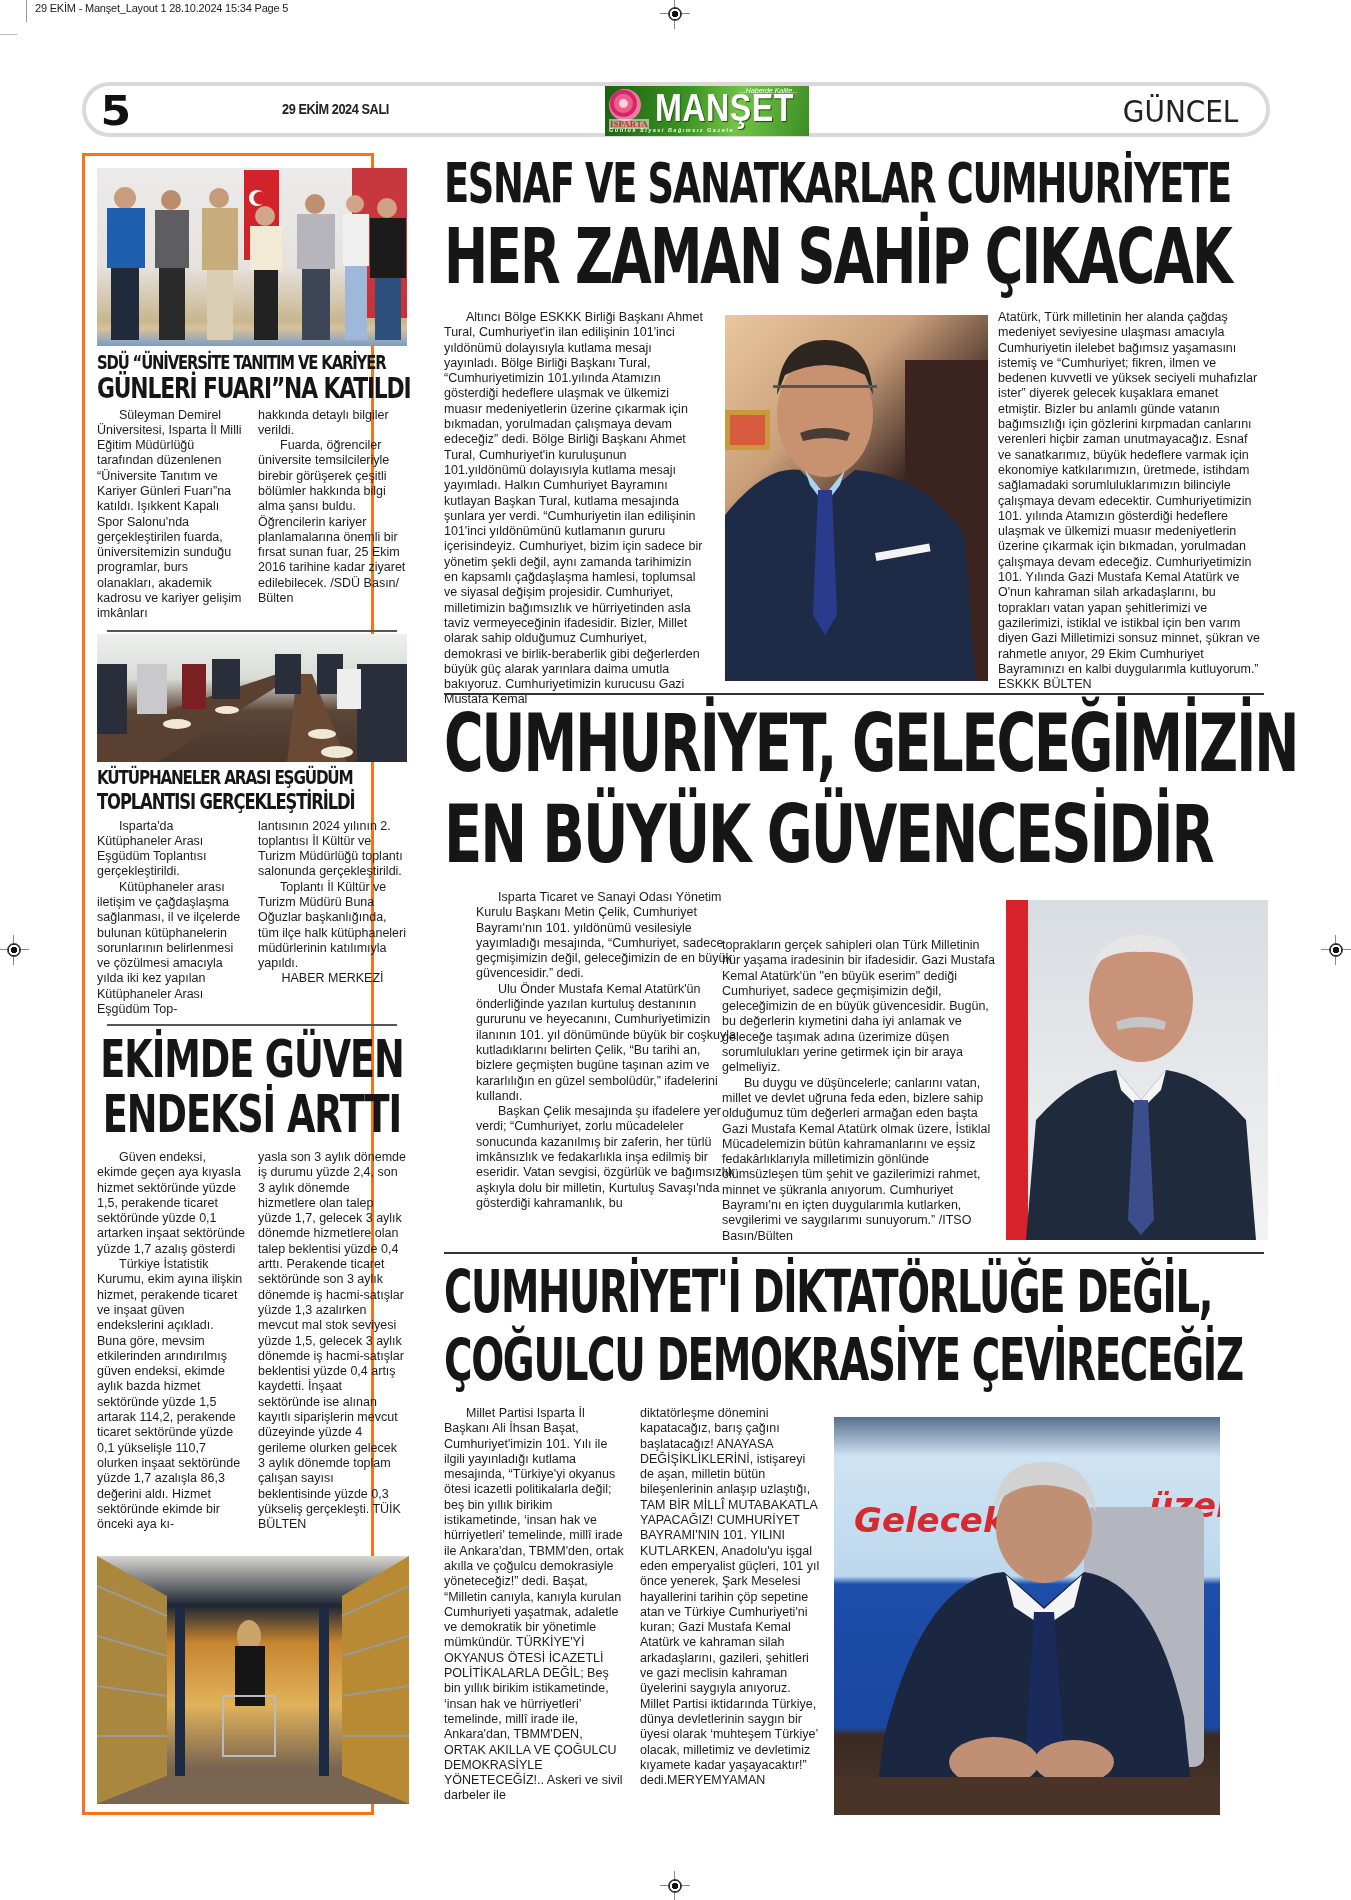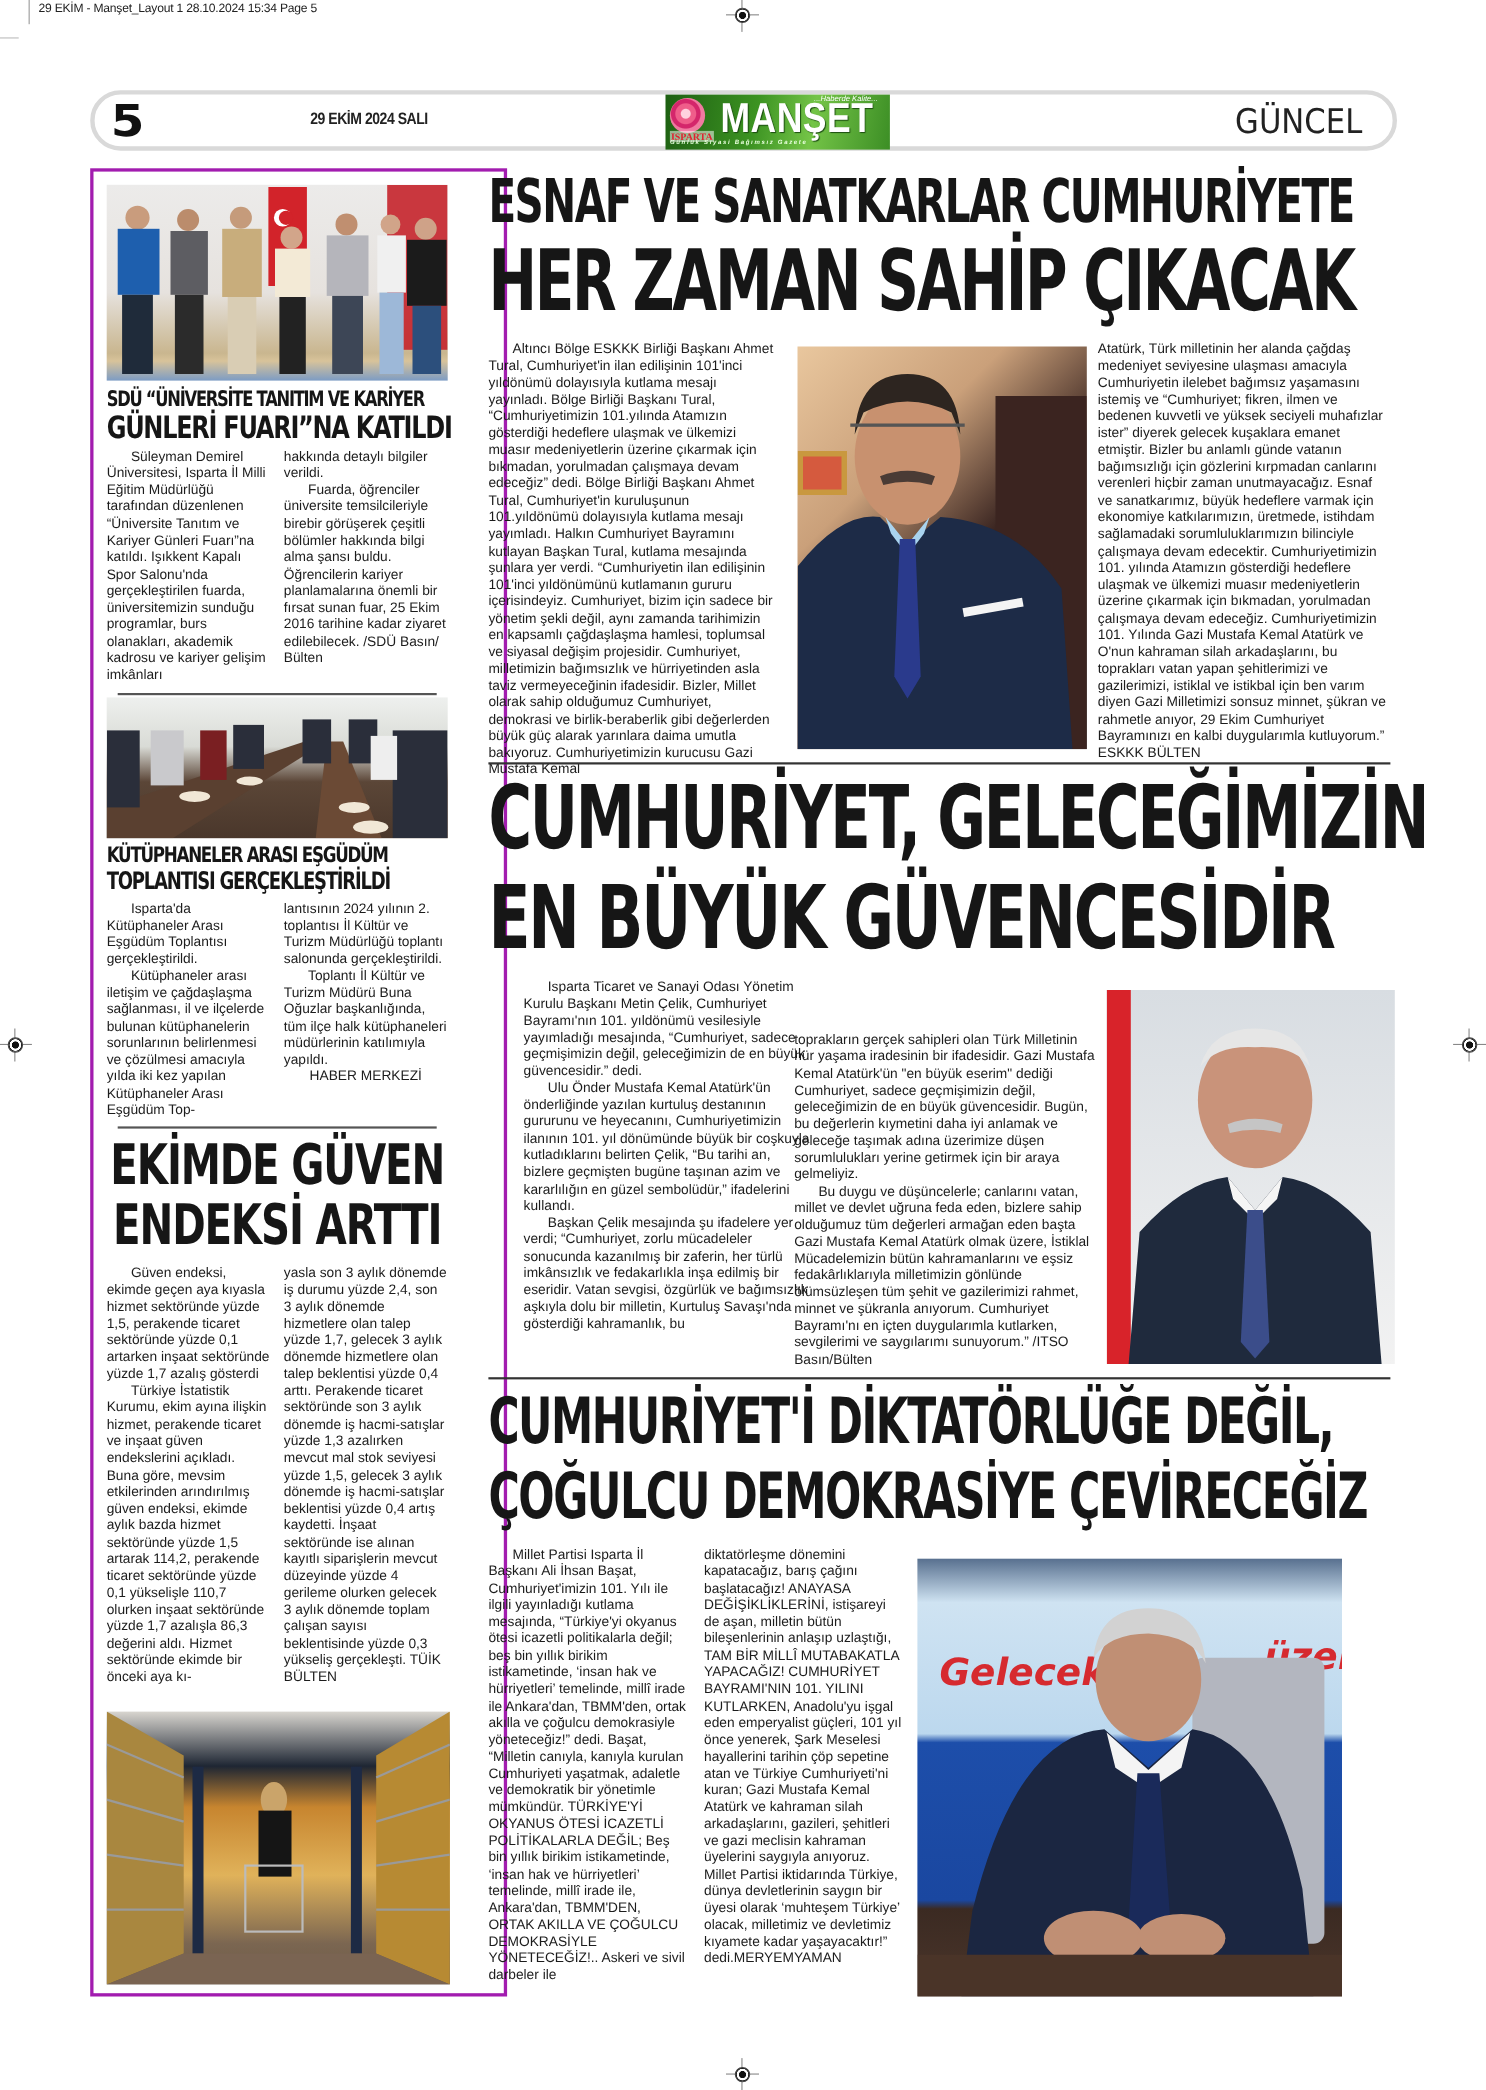--- a/index.html
+++ b/index.html
@@ -20,21 +20,21 @@
   .date { position: absolute; left: 196px; top: 14px; font-size: 15px; font-weight: bold; color: #222; letter-spacing: -0.5px; transform: scaleX(0.85); transform-origin: left; }
   .logo { position: absolute; left: 492px; top: 0px; width: 204px; height: 50px; background: linear-gradient(100deg, #1d5f12 0%, #3c9322 40%, #74c447 65%, #3c8e25 100%); overflow: hidden; margin-left: 27px; }
   .logo-rose { position: absolute; left: 4px; top: 3px; width: 32px; height: 32px; border-radius: 50%; background: radial-gradient(circle at 45% 45%, #ffd1df 0 4px, #ef5d8a 5px 9px, #d4266b 10px 13px, #f07aa0 14px); }
   .logo-isparta { position: absolute; left: 4px; top: 33px; font-family: "Liberation Serif", serif; font-size: 9px; font-weight: bold; color: #e02030; background: #fff8; padding: 0 1px; }
   .logo-manset { position: absolute; left: 50px; top: 1px; font-family: "Liberation Sans", sans-serif; font-weight: bold; font-size: 38px; color: #fff; letter-spacing: 0.5px; text-shadow: 1px 1px 1px #1b4c10; transform: scaleX(0.85); transform-origin: left; }
   .logo-tagline { position: absolute; left: 100px; top: 1px; font-size: 7px; color: #fff; font-style: italic; }
   .logo-sub { position: absolute; left: 4px; top: 41px; font-size: 5.5px; color: #e8ffdd; font-style: italic; letter-spacing: 1.5px; font-weight: bold; }
   .section { position: absolute; right: 28px; top: 7px; font-size: 31px; color: #222; font-family: "DejaVu Sans", sans-serif; font-weight: 500; transform: scaleX(0.9); transform-origin: right; }
 
   
-  .left-panel { position: absolute; left: 82px; top: 153px; width: 379px; height: 1662px; border: 3px solid #a21caf; background: #fff; }
+  .left-panel { position: absolute; left: 82px; top: 153px; width: 292px; height: 1662px; border: 3px solid #f97316; background: #fff; }
   .lp-inner { position: absolute; left: 12px; width: 310px; }
 
   .photo { position: absolute; overflow: hidden; }
   .hl { font-family: "DejaVu Sans", sans-serif; font-weight: bold; color: #161616; line-height: 1; letter-spacing: -1.5px; white-space: nowrap; transform-origin: left top; }
   .body-text { font-size: 12.5px; line-height: 15.3px; color: #1c1c1c; font-family: "Liberation Sans", sans-serif; }
   .cols2 { display: flex; gap: 12px; }
   .cols2 > div { flex: 1; }
   .p { text-indent: 22px; }
   .sign { text-align: center; }
   .hr { position: absolute; height: 2px; background: #555; }

